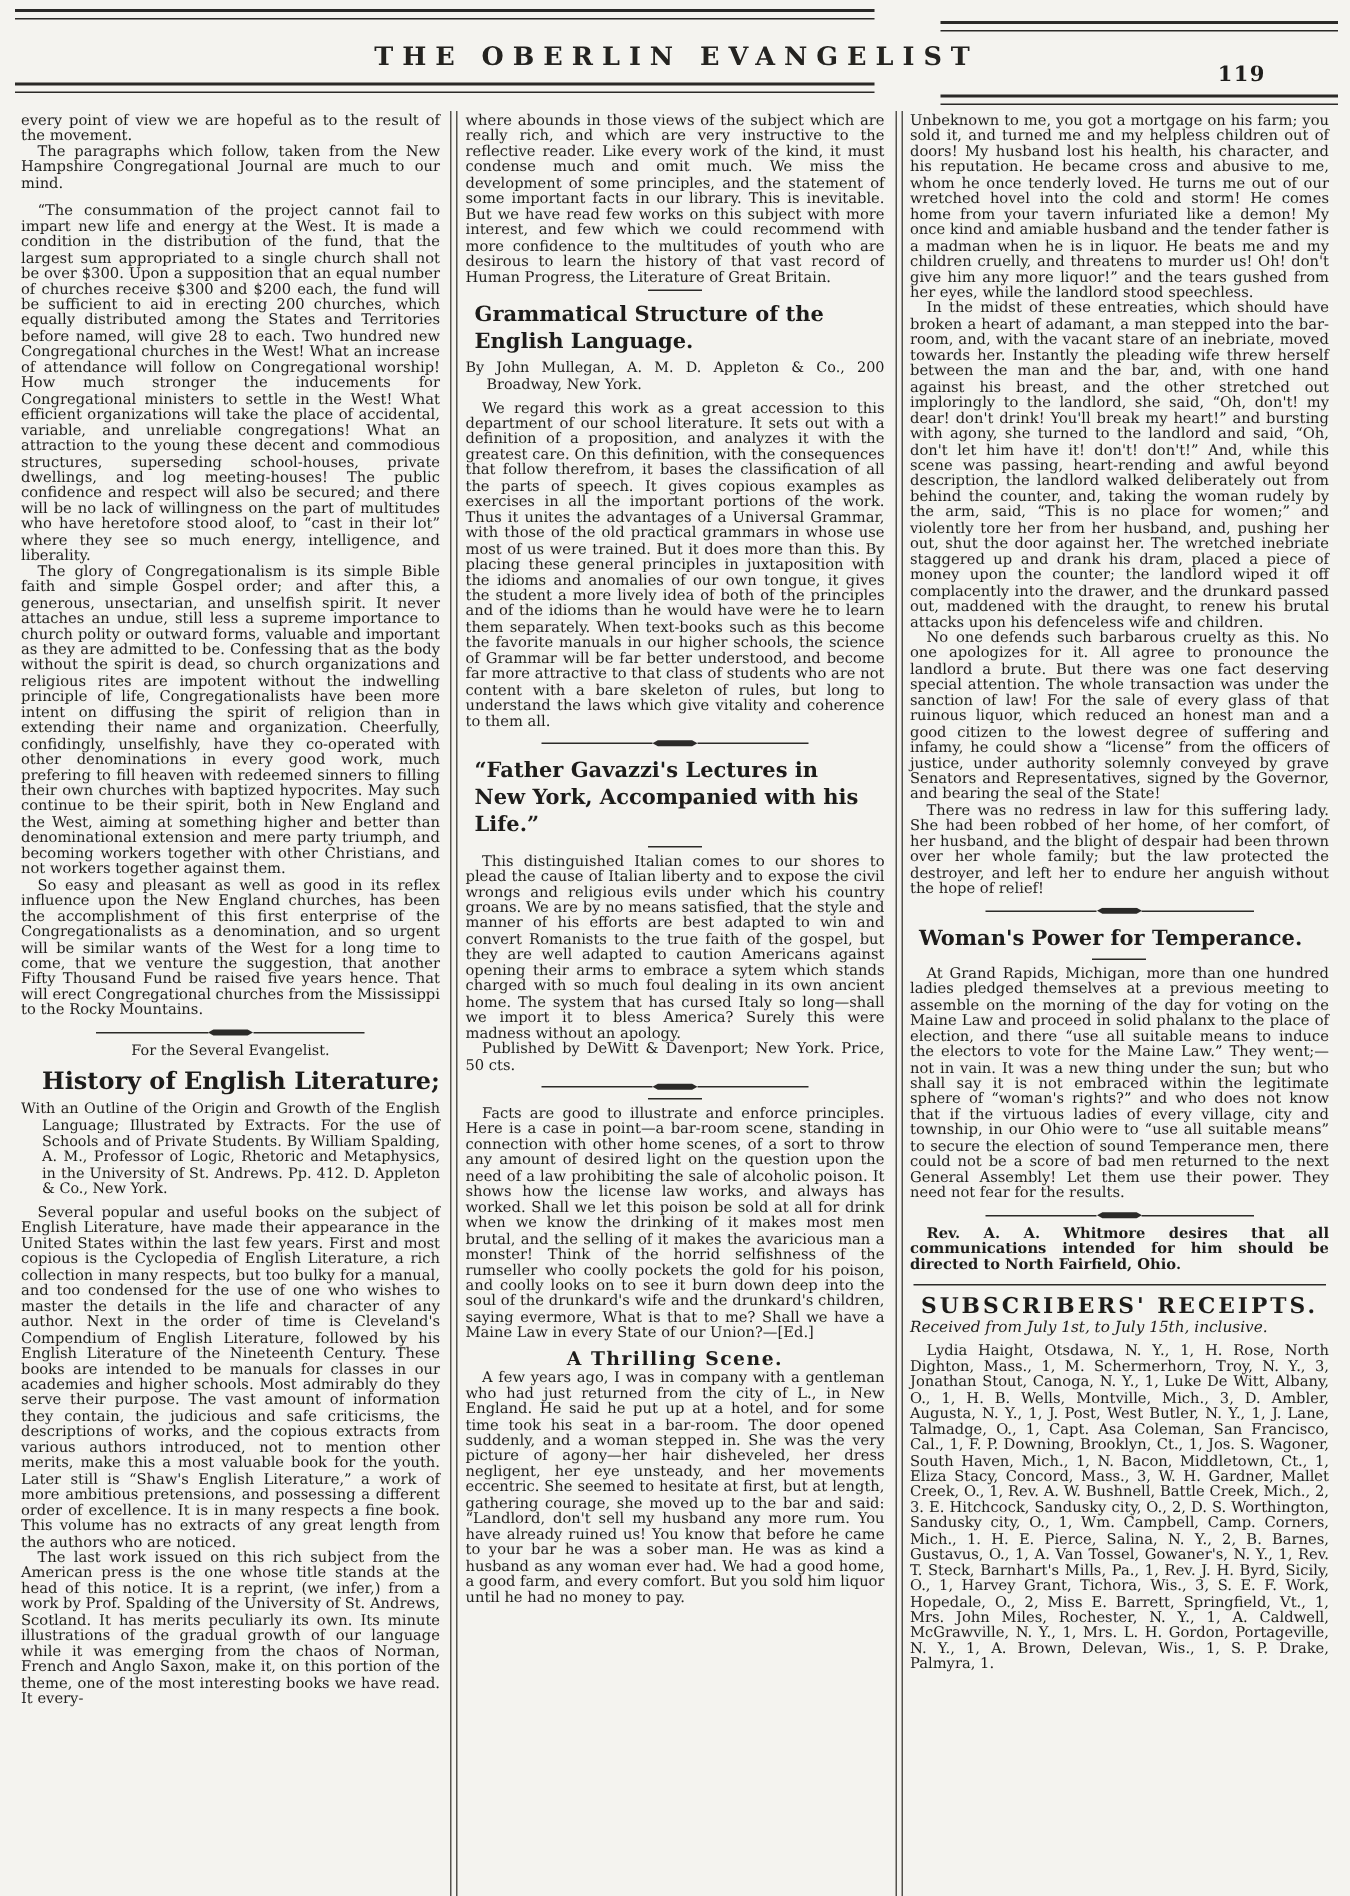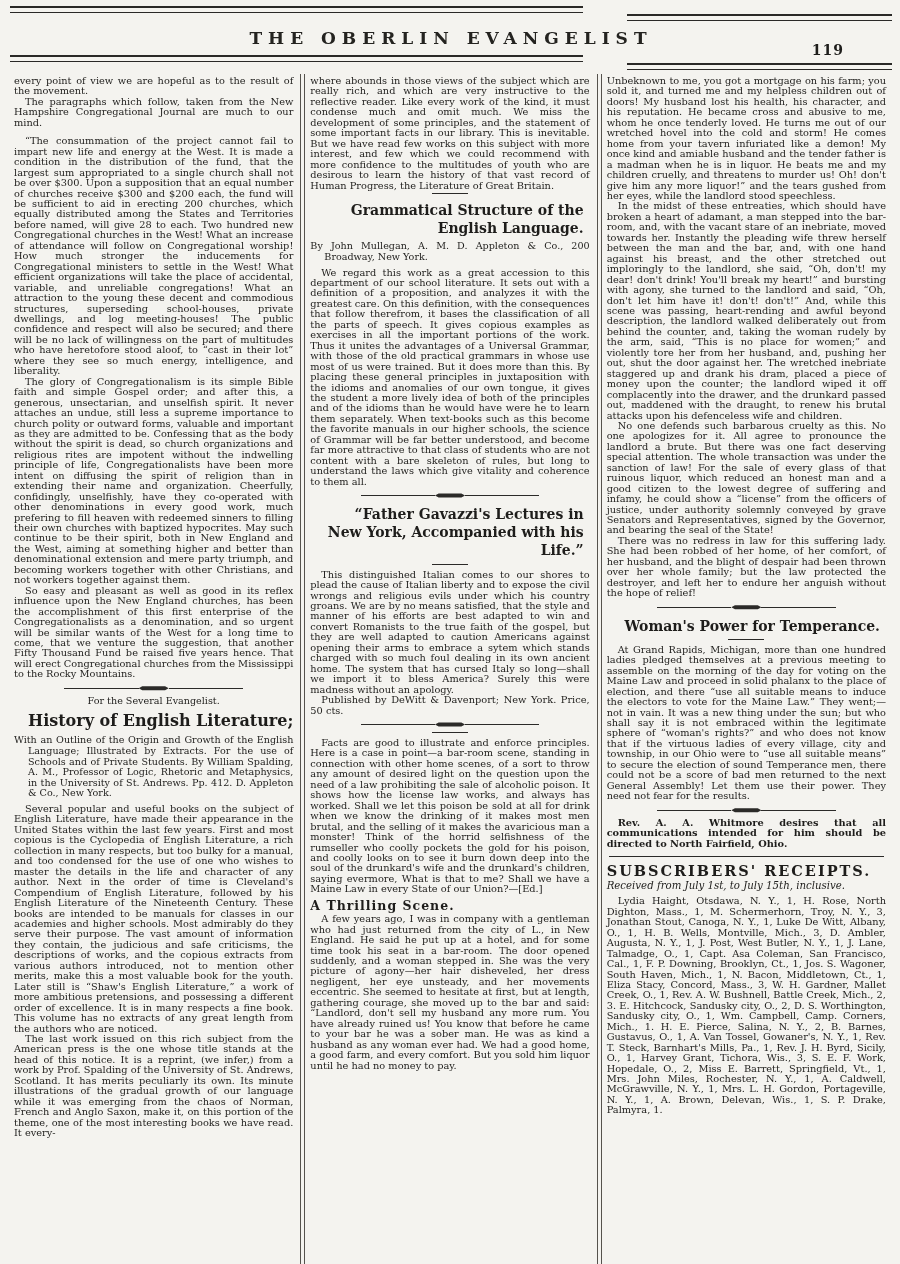--- a/index.html
+++ b/index.html
@@ -19,23 +19,23 @@
   .cols{display:flex;align-items:stretch;margin-top:4px;height:1198px;overflow:hidden;}
   .col{flex:1 1 0;padding:2px 6px 0 4px;overflow:hidden;}
   .vsep{width:3px;border-left:1px solid #55524d;border-right:1px solid #55524d;margin:0 1px;}
   
   p{margin:0;font-size:9.8px;line-height:10.45px;text-align:justify;}
   .ind{text-indent:11px;}
   .gap-top{margin-top:8px;}
   .hang{padding-left:14px;text-indent:-14px;font-size:9.6px;line-height:10.6px;margin:3px 0 5px;}
   .kicker{text-align:center;text-indent:0;font-size:9.6px;margin:5px 0 2px;}
   .h-lg{font-size:16px;font-weight:bold;text-align:right;text-indent:0;line-height:1.2;margin:5px 0 5px;}
-  .h-md{font-size:14px;font-weight:bold;text-align:right;text-indent:0;line-height:1.3;margin:7px 6px 4px;}
-  .h-sm{font-size:12.5px;font-weight:bold;text-indent:0;letter-spacing:1px;margin:6px 0 3px;}
-  .h-caps{font-size:14.5px;font-weight:600;text-align:left;text-indent:0;letter-spacing:2px;margin:9px 0 4px;}
+  .h-md{font-size:14px;font-weight:bold;text-align:left;text-indent:0;line-height:1.3;margin:7px 6px 4px;}
+  .h-sm{font-size:12.5px;font-weight:bold;text-align:center;text-indent:0;letter-spacing:1px;margin:6px 0 3px;}
+  .h-caps{font-size:14.5px;font-weight:600;text-align:center;text-indent:0;letter-spacing:2px;margin:9px 0 4px;}
   .received{text-indent:0;font-style:italic;font-size:10.2px;margin:2px 0 5px;}
   .notice{font-size:9.8px;line-height:10.6px;margin:4px 0;font-weight:bold;}
   .endquote{font-style:italic;}
   
   .divider{display:flex;align-items:center;width:64%;margin:6px auto 5px;}
   .divider::before,.divider::after{content:"";flex:1;border-top:1px solid #2b2a28;}
   .dia{width:30px;height:5px;background:#2b2a28;
        clip-path:polygon(0 50%,12% 10%,88% 10%,100% 50%,88% 90%,12% 90%);}
   .short-rule{width:36px;border-top:1.4px solid #2b2a28;margin:2px auto 5px;}
   .full-rule{border-top:1px solid #2b2a28;margin:7px 2px 5px;}

